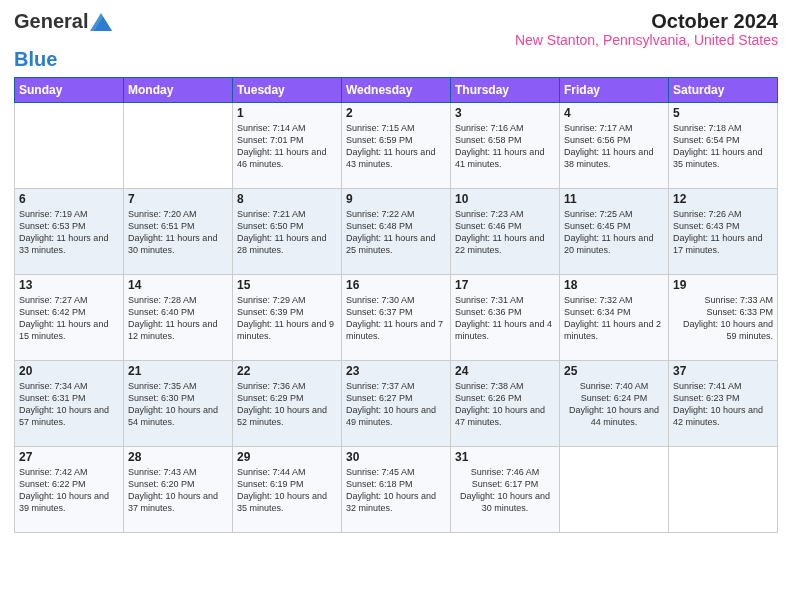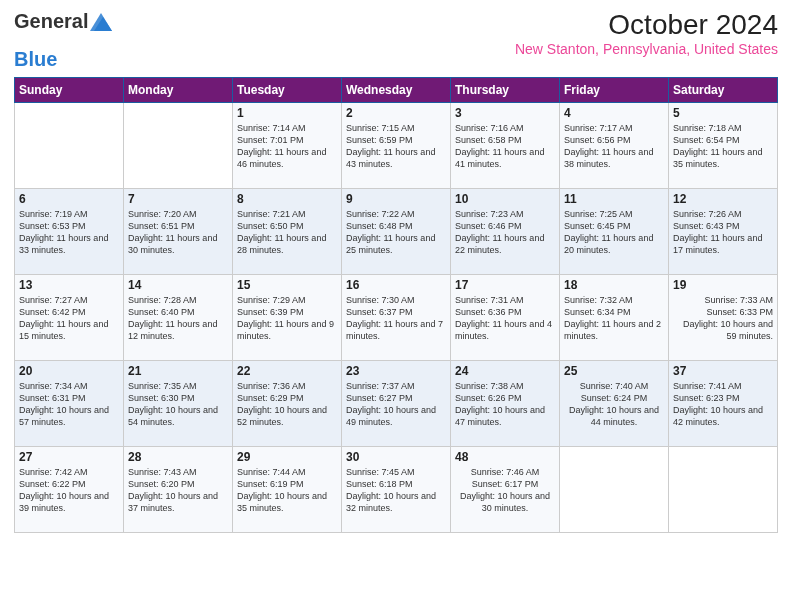--- a/index.html
+++ b/index.html
@@ -25,36 +25,36 @@
     .logo {
       display: flex;
       flex-direction: column;
       align-items: flex-start;
       gap: 19px;
     }
     .header-right {
       text-align: right;
     }
     .month-title {
-      font-size: 28px;
-      font-weight: normal;
+      font-size: 20px;
+      font-weight: bold;
       color: #222;
       line-height: 1.1;
     }
     .location {
       font-size: 14px;
       color: #ec4899;
     }
     table {
       width: 100%;
       border-collapse: collapse;
       table-layout: fixed;
     }
     thead tr th {
-      background: #701a75;
+      background: #8b5cf6;
       color: #fff;
       font-size: 12px;
       font-weight: bold;
       padding: 5px 4px;
       text-align: left;
       border: 1px solid #1a5ca0;
     }
     tbody tr td {
       border: 1px solid #ccc;
       vertical-align: top;
@@ -304,21 +304,21 @@
 Sunset: 6:19 PM
 Daylight: 10 hours and 35 minutes.</div>
           </td>
           <td>
             <span class="day-num">30</span>
             <div class="day-info" style="white-space: pre-line;">Sunrise: 7:45 AM
 Sunset: 6:18 PM
 Daylight: 10 hours and 32 minutes.</div>
           </td>
           <td>
-            <span class="day-num">48</span>
+            <span class="day-num">31</span>
             <div class="day-info" style="white-space: pre-line; text-align: center;">Sunrise: 7:46 AM
 Sunset: 6:17 PM
 Daylight: 10 hours and 30 minutes.</div>
           </td>
           <td class="empty-cell"></td>
           <td class="empty-cell"></td>
         </tr>
       </tbody>
   </table>
 </div>

